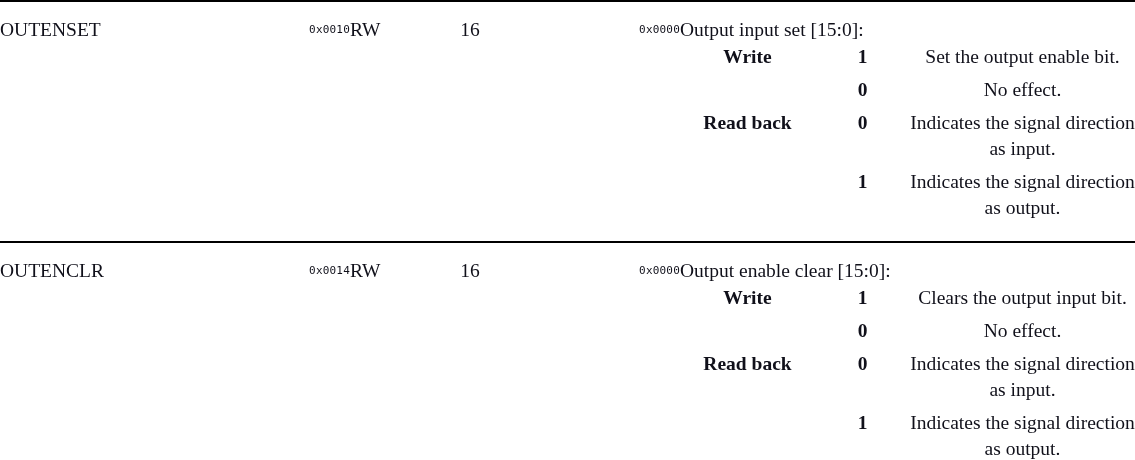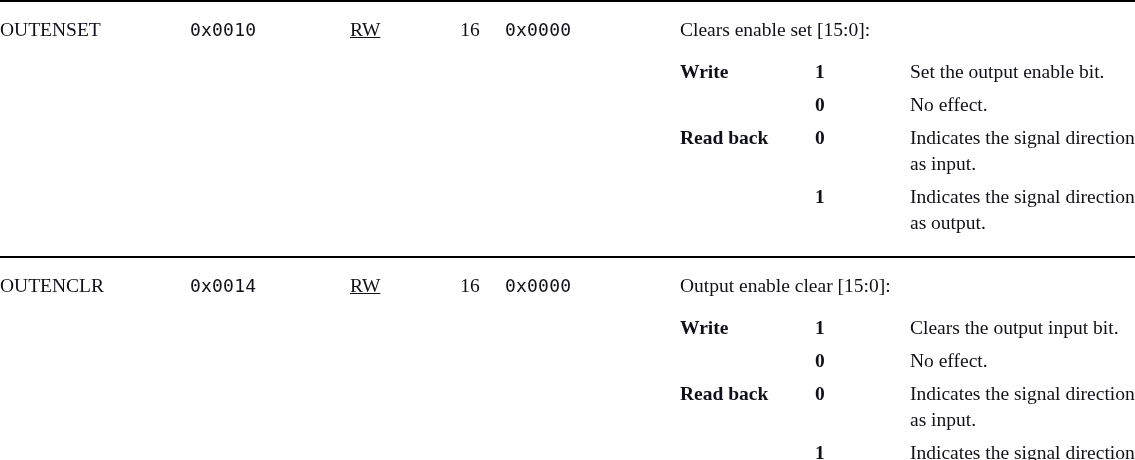--- a/index.html
+++ b/index.html
@@ -25,53 +25,55 @@
   .reg-table .rule-mid   { border-top: 2.2px solid #000; }
 
   td {
     vertical-align: top;
     padding: 0;
   }
 
   
   .c-name   { width: 190px; padding-left: 12px;  }
   .c-offset { width: 160px; }
-  .c-type   { width: 85px; text-decoration: underline;  }
+  .c-type   { width: 85px;  }
   .c-width  { width: 70px; text-align: center;  }
   .c-reset  { width: 175px; }
   .c-desc   { width: 455px; }
 
   .txt {
     font-family: "Liberation Serif", "DejaVu Serif", serif;
     font-size: 19.5px;
     line-height: 27px;
     white-space: nowrap;
   }
   .mono {
     font-family: "DejaVu Sans Mono", "Liberation Mono", monospace;
-    font-size: 18px;
+    font-size: 11px;
     line-height: 27px;
     letter-spacing: 0.2px;
     white-space: nowrap;
+    text-align: right;
   }
 
   .row-pad-top    { height: 14px; }
   .row-pad-bottom { height: 20px; }
 
   
   .desc-title {
     font-size: 19.5px;
     line-height: 27px;
     white-space: nowrap;
   }
   .bits {
     width: 100%;
     border-collapse: collapse;
     table-layout: fixed;
-    margin-top: 16px;
+    margin-top: 1px;
+    text-align: center;
   }
   .bits td {
     vertical-align: top;
     padding: 0 0 7px 0;
   }
   .bits tr:last-child td { padding-bottom: 0; }
 
   .b-access {
     width: 135px;
     font-weight: bold;
@@ -114,21 +116,21 @@
     <td class="c-width spacer-cell">
       <div class="row-pad-top"></div>
       <div class="txt">16</div>
     </td>
     <td class="c-reset spacer-cell">
       <div class="row-pad-top"></div>
       <div class="mono">0x0000</div>
     </td>
     <td class="c-desc spacer-cell">
       <div class="row-pad-top"></div>
-      <div class="desc-title">Clears enable set [15:0]:</div>
+      <div class="desc-title">Output input set [15:0]:</div>
       <table class="bits">
         <tbody>
               <tr>
           <td class="b-access">Write</td>
           <td class="b-value">1</td>
           <td class="b-text">Set the output enable bit.</td>
         </tr>
         <tr>
           <td class="b-access"></td>
           <td class="b-value">0</td>

